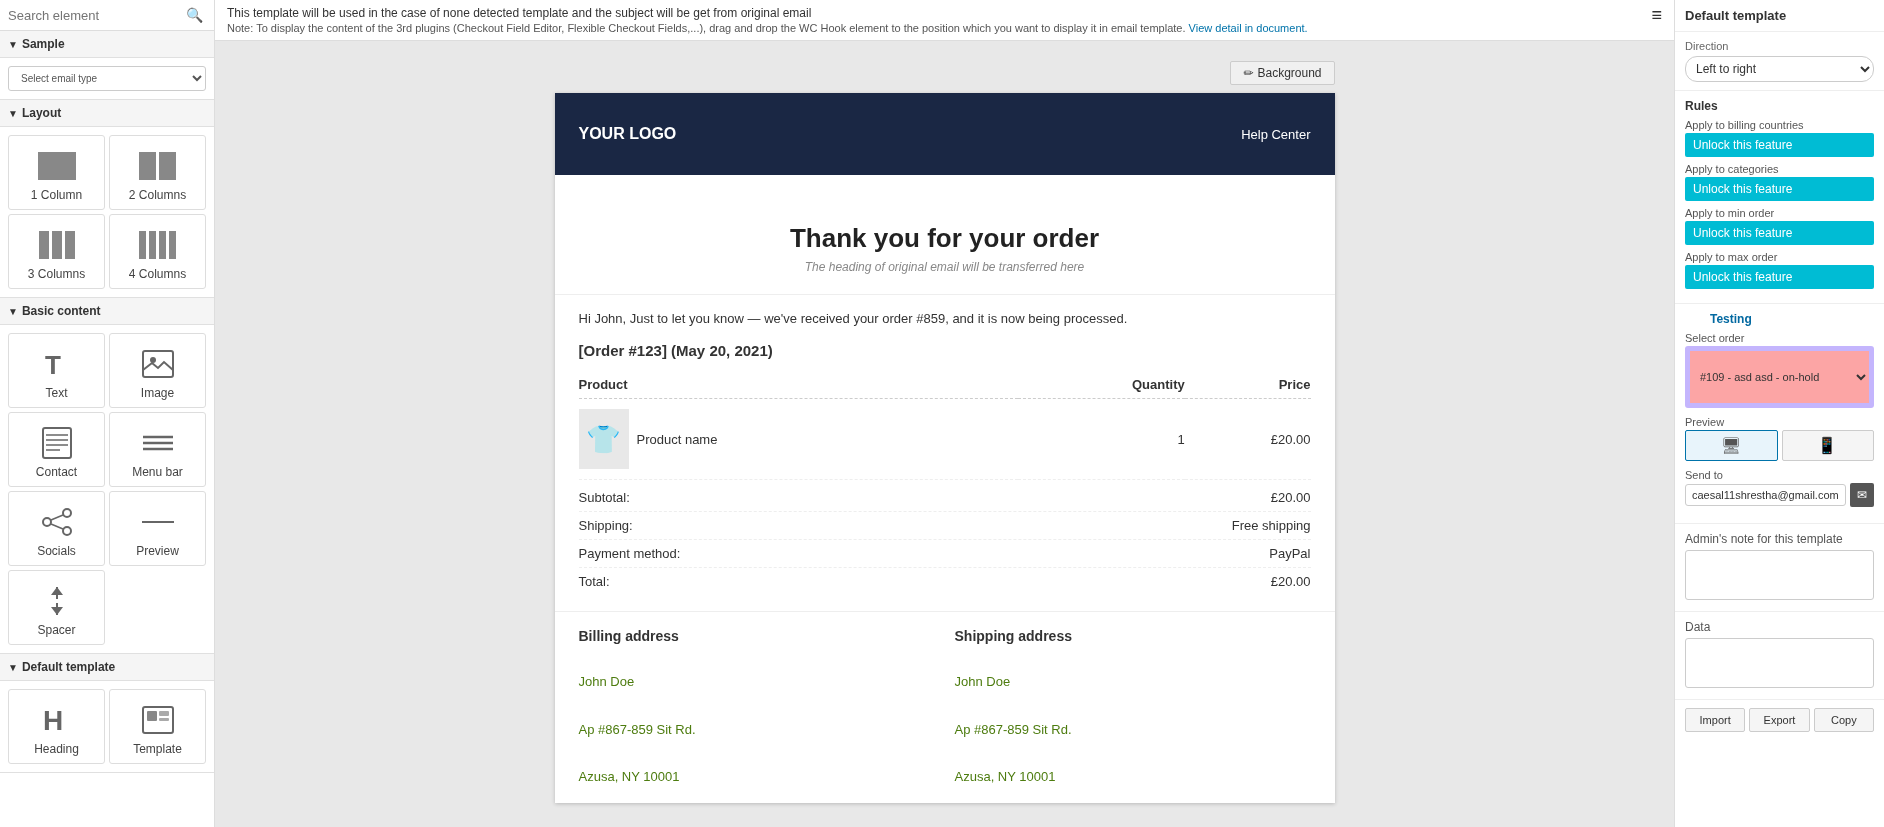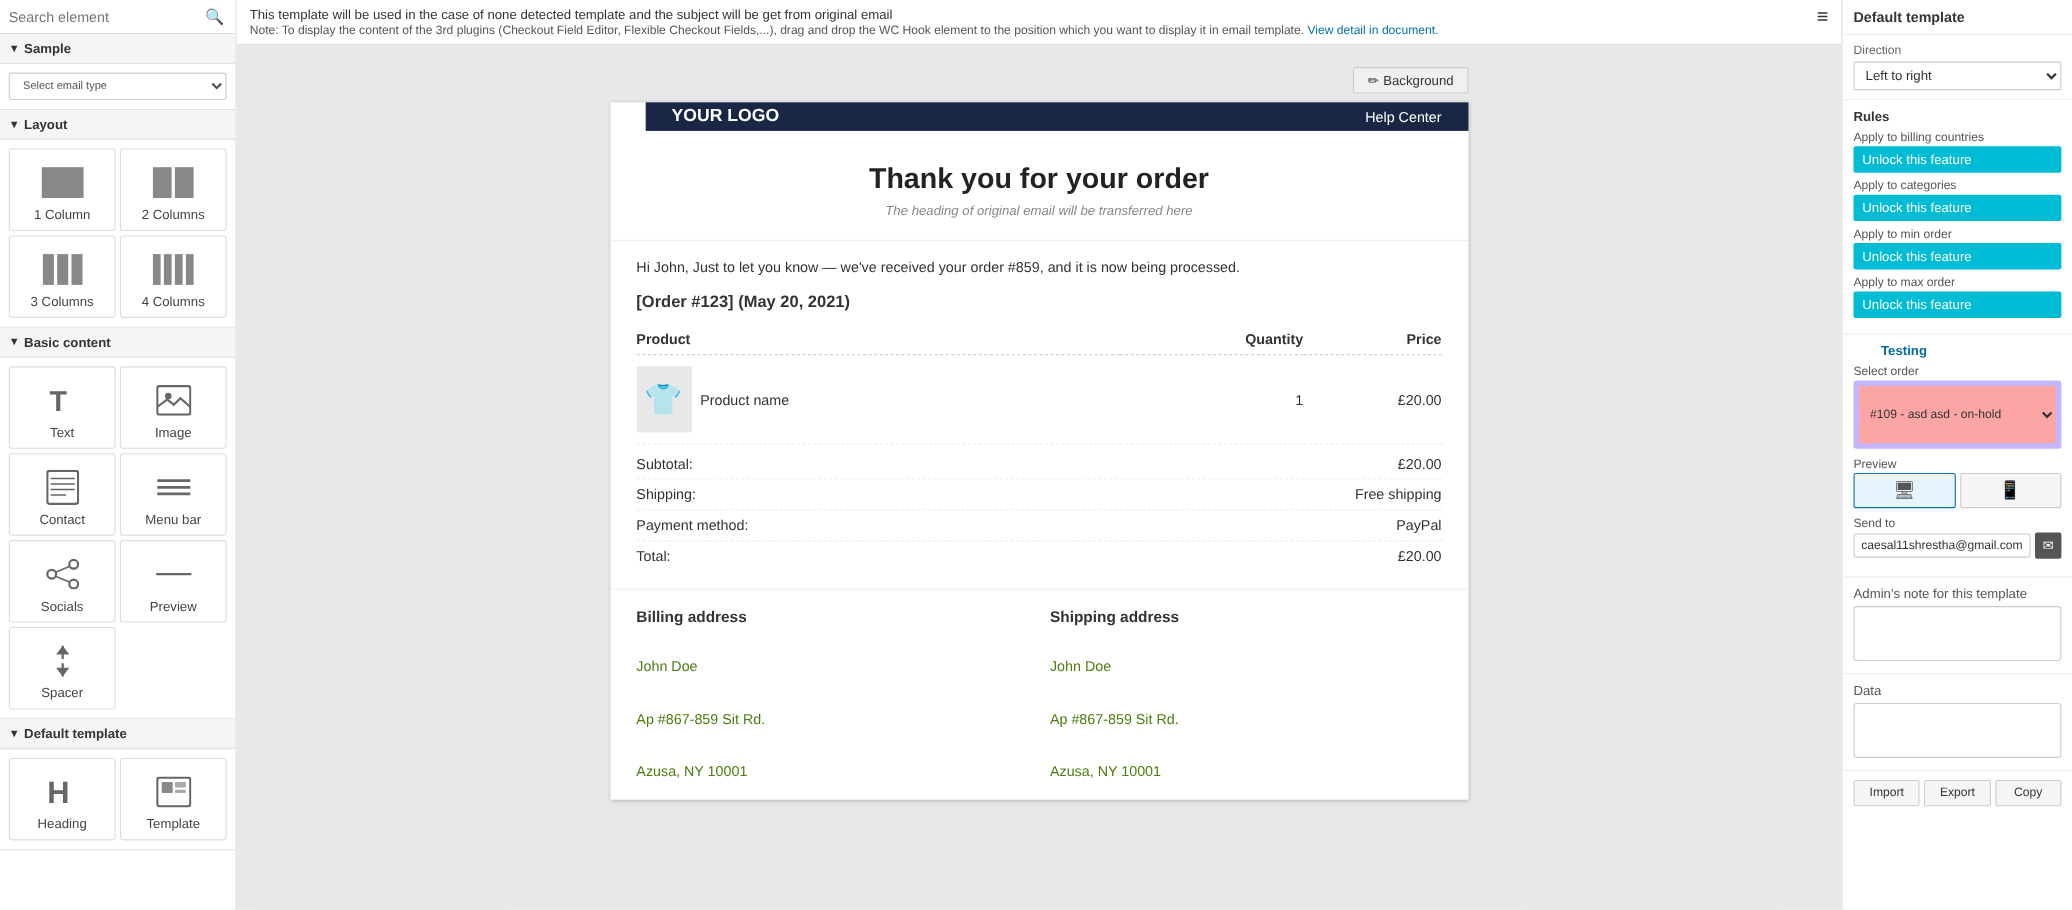--- a/index.html
+++ b/index.html
@@ -173,45 +173,45 @@
     }
 
     .email-template {
       width: 780px;
       background: #fff;
       box-shadow: 0 1px 4px rgba(0,0,0,0.2);
     }
 
     .email-header {
       background: #1a2744;
-      padding: 4px 24px;
+      padding: 32px 24px;
       display: flex;
       align-items: center;
       justify-content: space-between;
-      margin-left: 32px;
     }
     .email-header .logo {
       color: #fff;
       font-size: 16px;
       font-weight: bold;
     }
     .email-header .help {
       color: #fff;
       font-size: 13px;
     }
     .email-title-section {
       text-align: center;
       padding: 28px 40px 20px;
       border-bottom: none;
     }
     .email-title-section h1 {
       font-size: 26px;
       font-weight: bold;
       color: #222;
       margin-bottom: 6px;
+      margin-top: 20px;
     }
     .email-title-section .subtitle {
       font-size: 12px;
       font-style: italic;
       color: #888;
     }
 
     .email-content {
       padding: 16px 24px;
       border-top: 1px solid #eee;
@@ -331,21 +331,21 @@
       font-size: 13px;
       font-weight: 600;
       color: #333;
       border-bottom: 1px solid #eee;
     }
 
     .direction-select {
       width: 100%;
       padding: 4px 6px;
       border: 1px solid #ccc;
-      border-radius: 1px;
+      border-radius: 12px;
       font-size: 12px;
       color: #333;
       background: #fff;
     }
 
     .rules-section {
       padding: 8px 10px;
       border-bottom: 1px solid #eee;
     }
     .rules-section .section-title {

